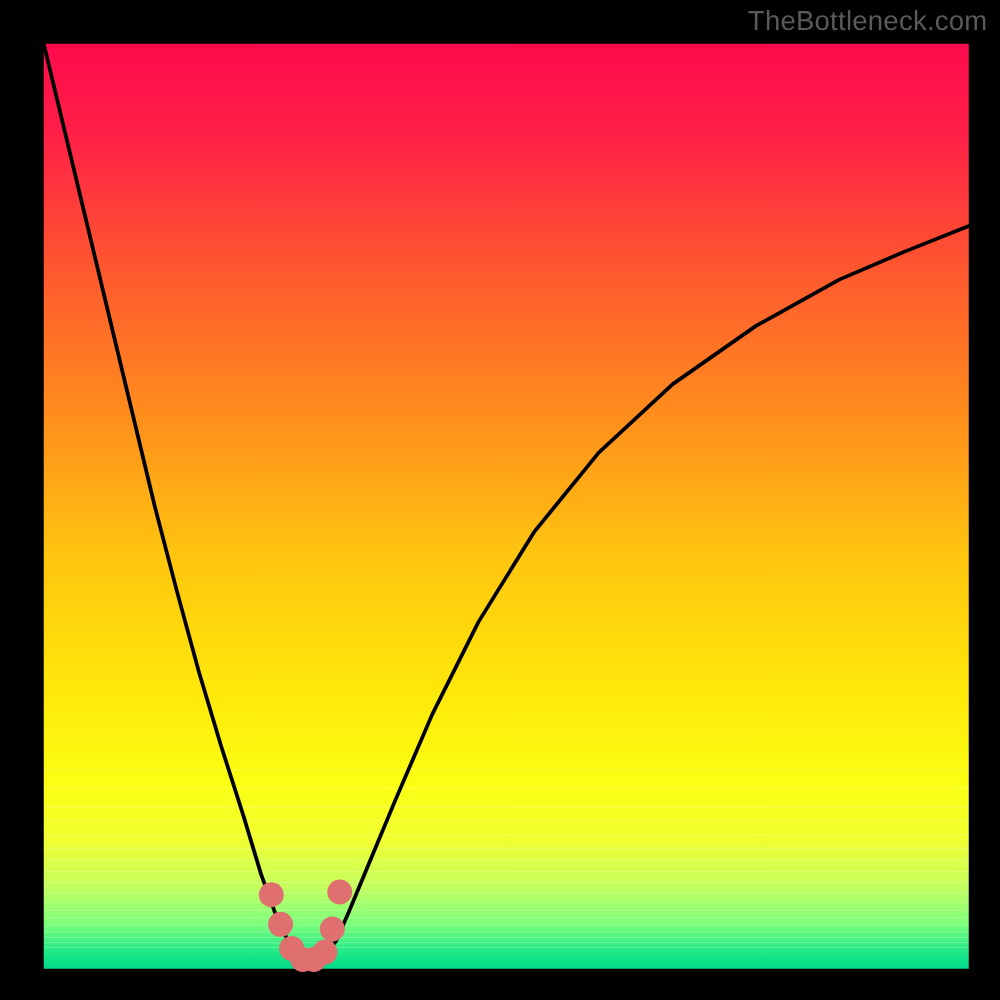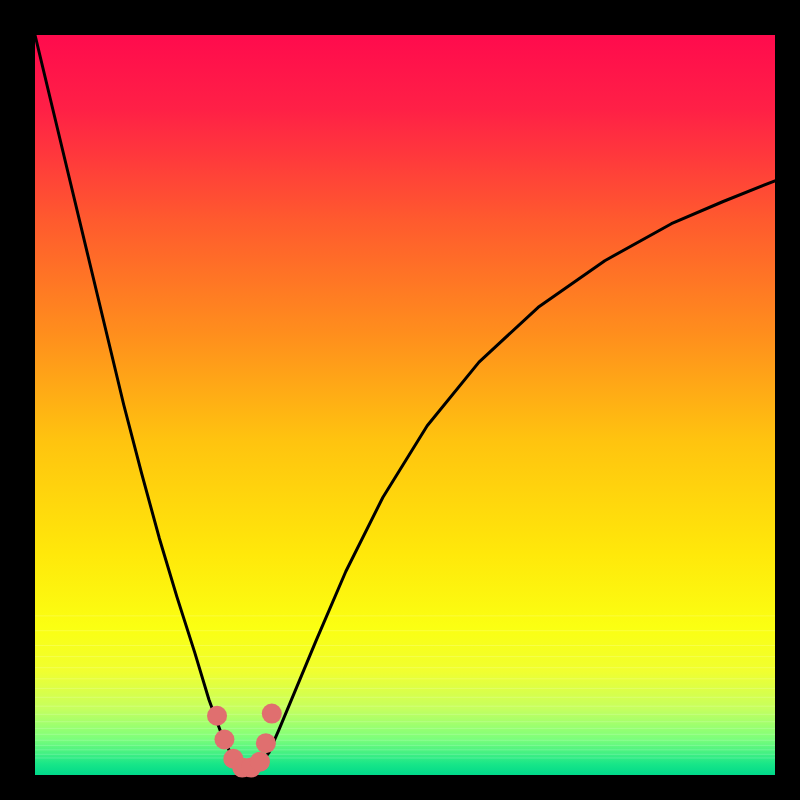--- a/index.html
+++ b/index.html
@@ -32,20 +32,21 @@
   svg {
     position: absolute;
     top: 0;
     left: 0;
   }
 </style>
 </head>
 <body>
 <div class="frame">
 
+<div class="watermark">TheBottleneck.com</div>
 
 <svg id="chart-svg" width="800" height="800" viewBox="0 0 800 800">
   <defs>
     <linearGradient id="bg-grad" x1="0" y1="0" x2="0" y2="1">
           <stop offset="0%" stop-color="#ff0b4d"></stop>
           <stop offset="10%" stop-color="#ff2046"></stop>
           <stop offset="25%" stop-color="#ff5a2e"></stop>
           <stop offset="40%" stop-color="#ff8d1d"></stop>
           <stop offset="55.00000000000001%" stop-color="#ffc40f"></stop>
           <stop offset="70%" stop-color="#ffe80a"></stop>

